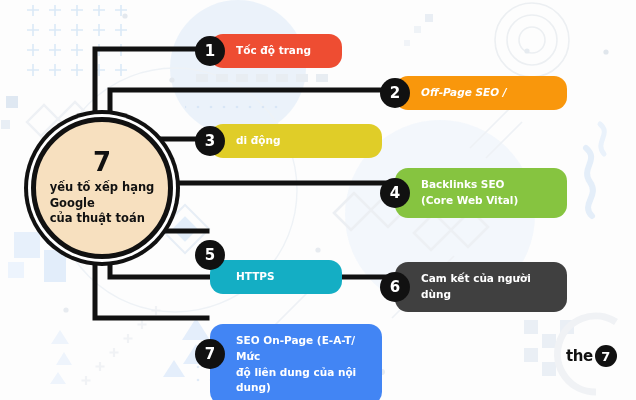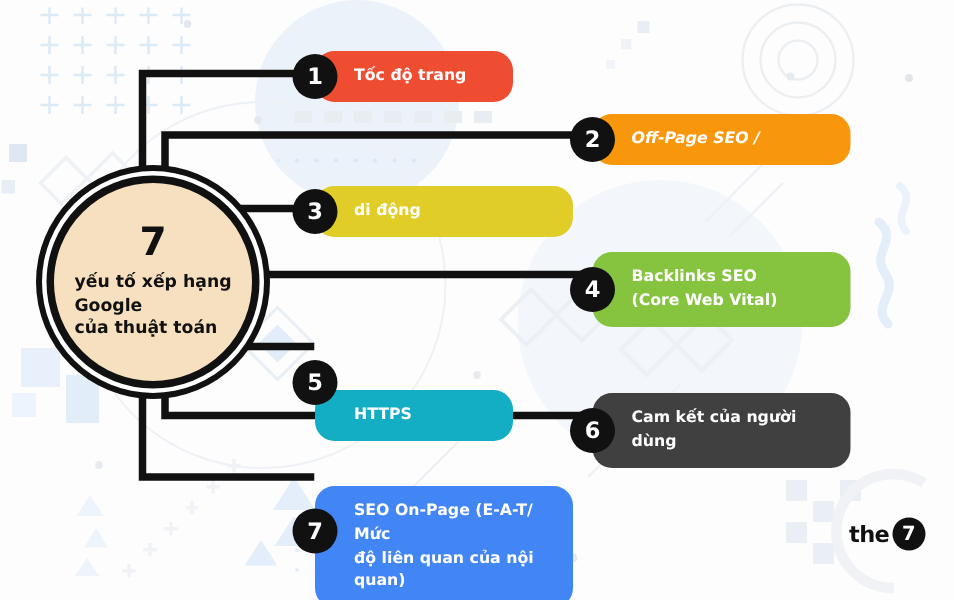--- a/index.html
+++ b/index.html
@@ -282,21 +282,21 @@
         <span>Cam kết của người dùng</span>
       </span>
     </div>
   </div>
 
   <div class="item" id="item-7">
     <div class="badge">7</div>
     <div class="pill" style="background: rgb(66, 133, 244);">
       <span>
         <span>SEO On-Page (E-A-T/ Mức</span>
-        <span>độ liên quan của nội quan)</span>
+        <span>độ liên dung của nội dung)</span>
       </span>
     </div>
   </div>
 
   <div class="logo">
     <div class="logo-the">the</div>
     <div class="logo-seven">7</div>
   </div>
 
 </div>

